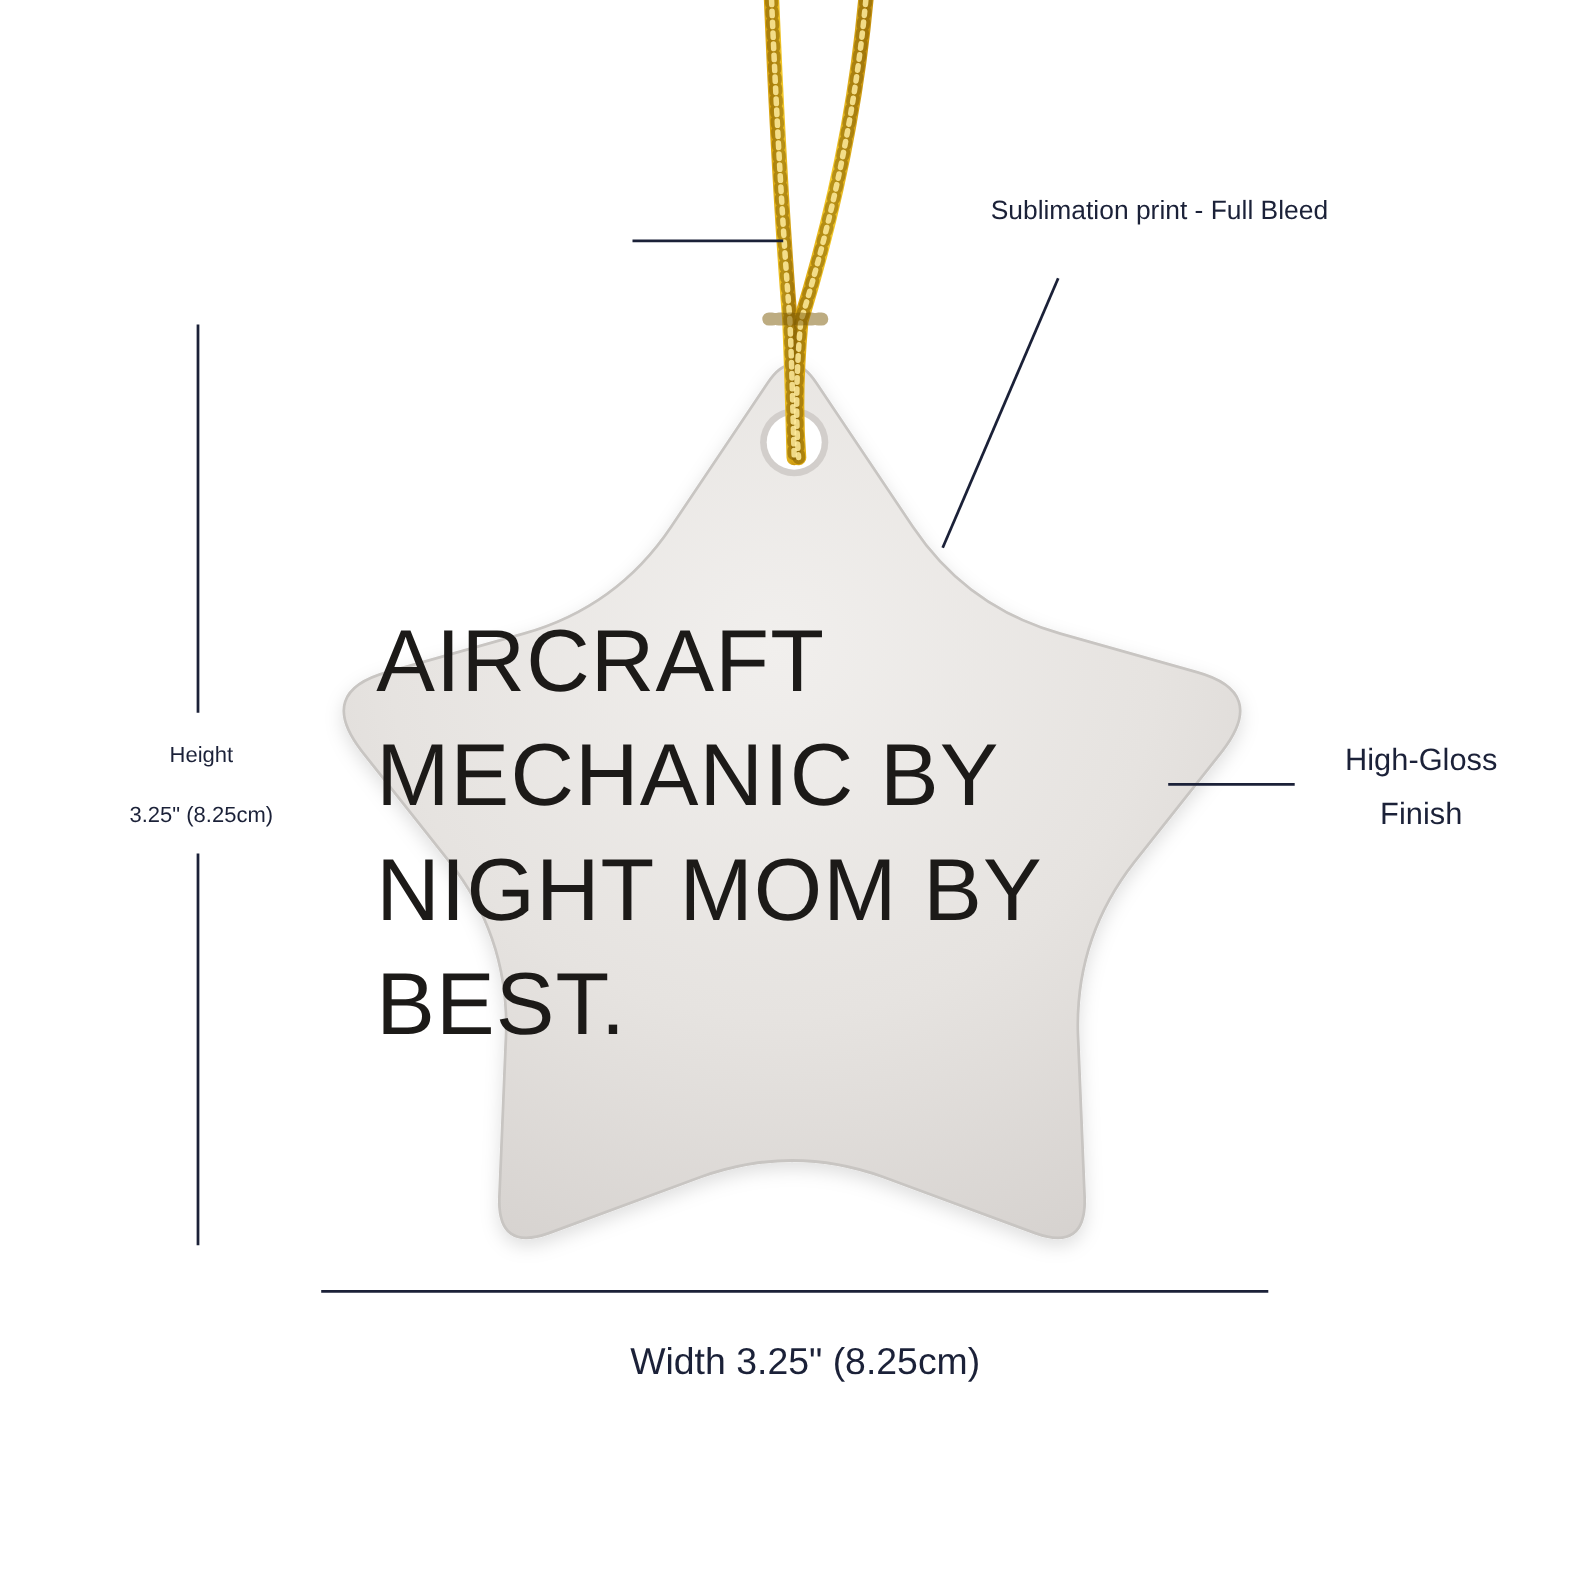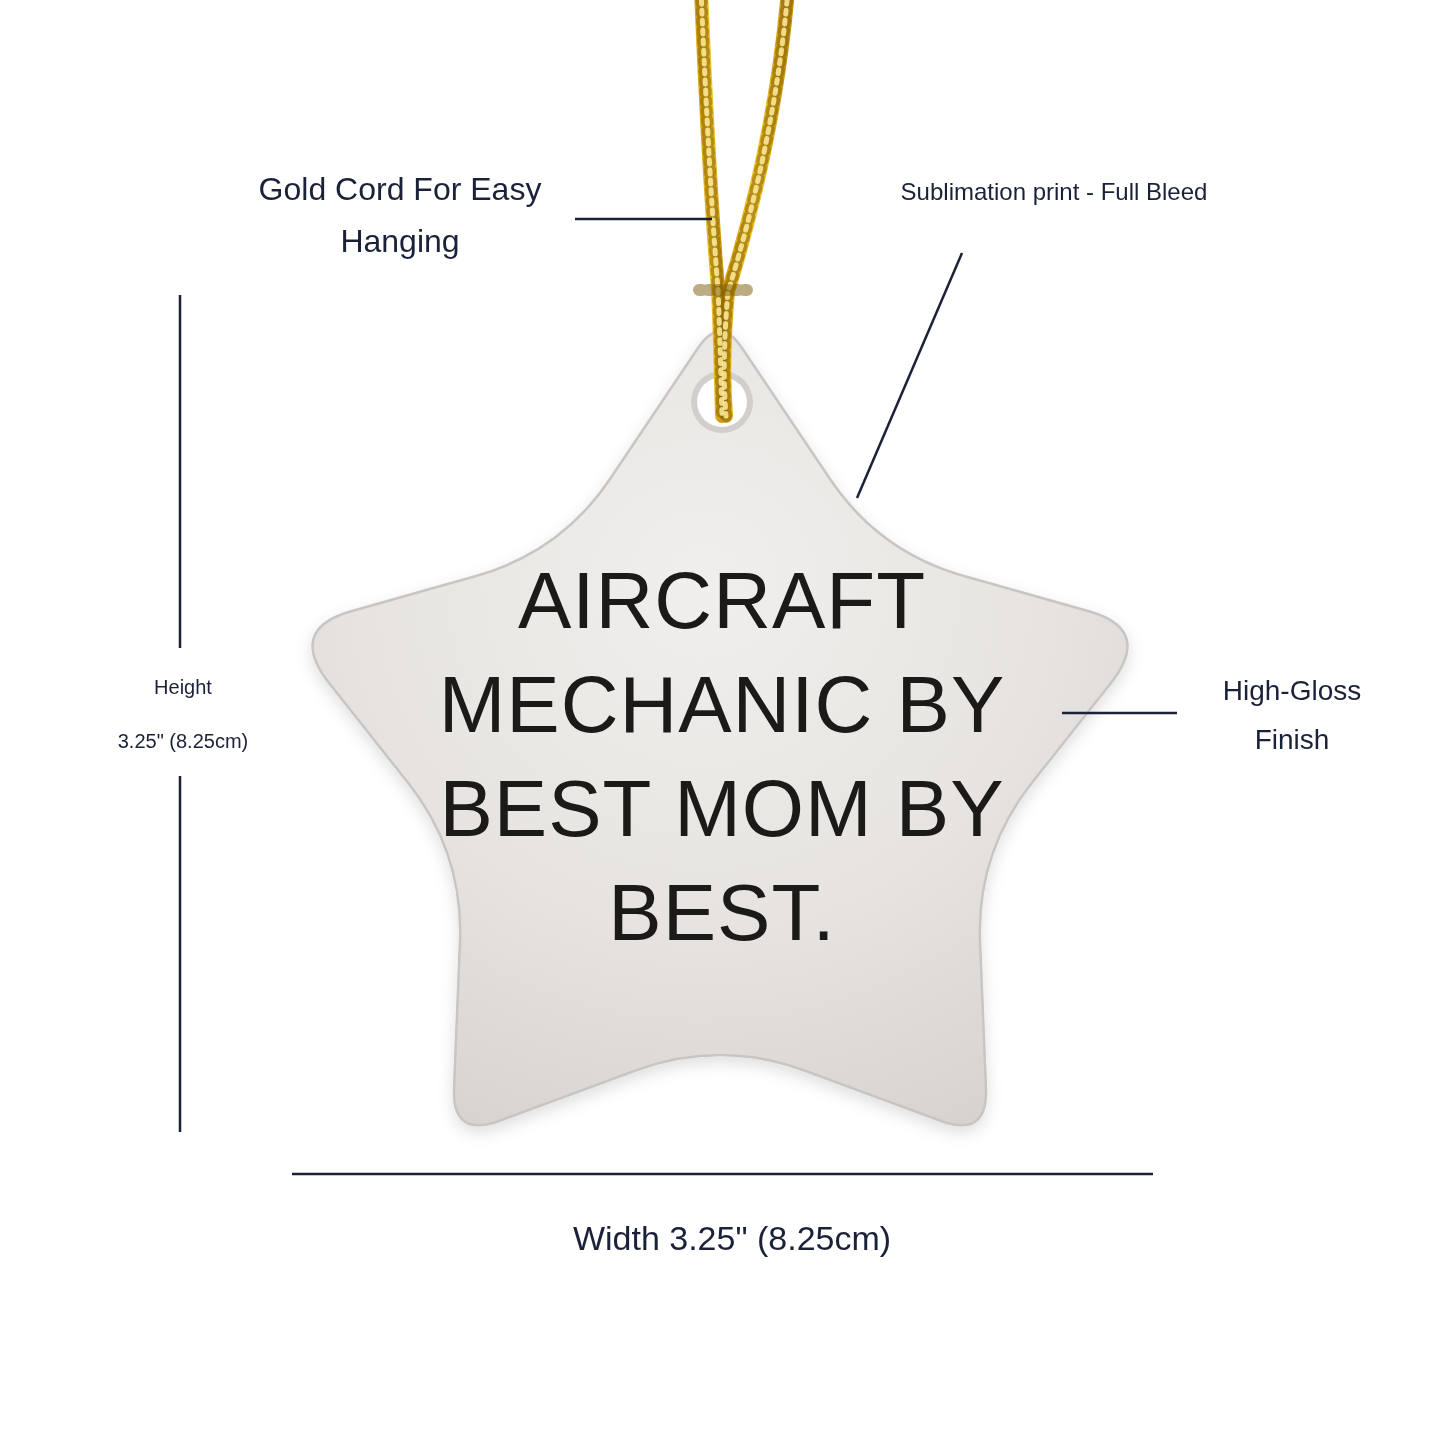--- a/index.html
+++ b/index.html
@@ -23,21 +23,21 @@
   .print-callout{left:1054px;top:168px;font-size:24px;line-height:48px;}
   .height-label{left:183px;top:660px;font-size:20px;line-height:54px;}
   .finish-label{left:1292px;top:666px;font-size:28px;line-height:49px;}
   .width-label{left:732px;top:1218px;font-size:34px;line-height:40px;}
 
   .ornament-text{
     position:absolute;
     left:722px;top:549px;
     transform:translateX(-50%);
     width:760px;
-    text-align:center;
+    text-align:left;
     font-size:80px;
     line-height:104px;
     letter-spacing:1px;
     color:#1c1a18;
     font-weight:400;
     white-space:nowrap;
   }
   .ornament-text .ln{display:block;}
 </style>
 </head>
@@ -96,28 +96,24 @@
       <line x1="1062" y1="713" x2="1177" y2="713"></line>
       <line x1="180" y1="295" x2="180" y2="648"></line>
       <line x1="180" y1="776" x2="180" y2="1132"></line>
       <line x1="292" y1="1174" x2="1153" y2="1174"></line>
     </g>
   </svg>
 
   <div class="ornament-text">
     <span class="ln">AIRCRAFT</span>
     <span class="ln">MECHANIC BY</span>
-    <span class="ln">BEST MOM BY</span>
+    <span class="ln">NIGHT MOM BY</span>
     <span class="ln">BEST.</span>
   </div>
 
-  <div class="callout cord-callout">
-    <span class="ln">Gold Cord For Easy</span>
-    <span class="ln">Hanging</span>
-  </div>
 
   <div class="callout print-callout">
     <span class="ln">Sublimation print - Full Bleed</span>
   </div>
 
   <div class="callout height-label">
     <span class="ln">Height</span>
     <span class="ln">3.25" (8.25cm)</span>
   </div>
 

